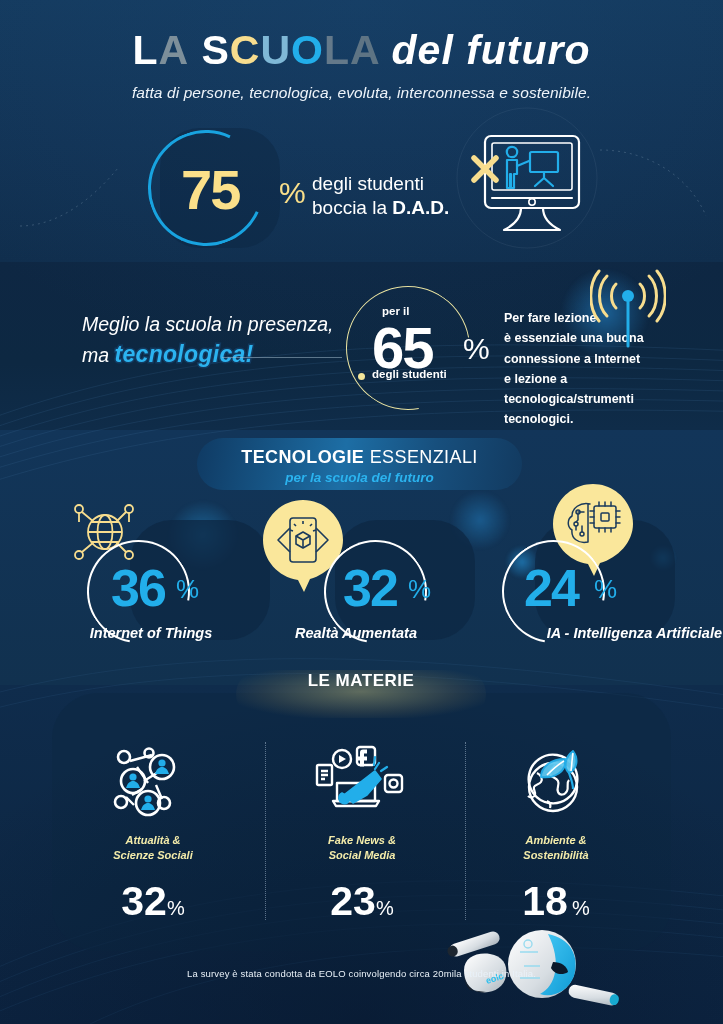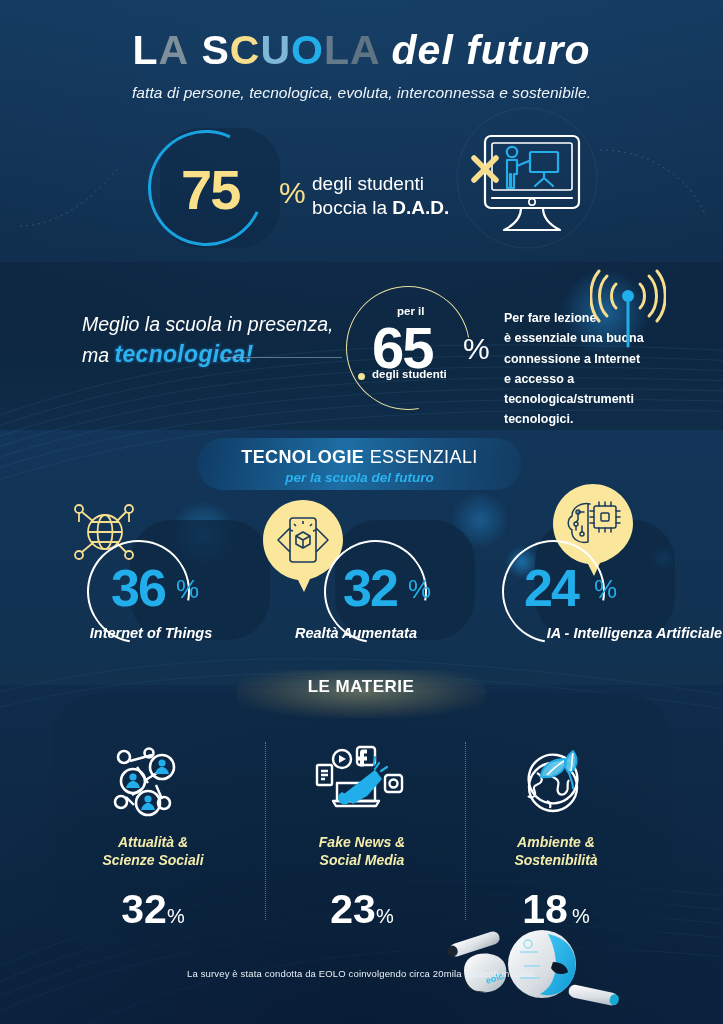--- a/index.html
+++ b/index.html
@@ -48,52 +48,52 @@
   .txt75 b { font-weight:bold; }
 
   
   #s65 { position:absolute; top:262px; left:0; width:723px; height:168px; }
   .meglio { position:absolute; left:82px; top:48px; font-size:19.5px; font-style:italic; color:#ffffff; line-height:1.45; }
   .tecno { display:inline-block; color:#2bb3ef; font-weight:bold; font-style:italic; font-size:23px;
            -webkit-text-stroke:3px #123a60; paint-order:stroke fill; letter-spacing:.3px; }
   .connector { position:absolute; left:222px; top:95px; width:120px; height:1px; background:#9fb6c9; opacity:.55;}
   .ring65 { position:absolute; left:346px; top:24px; width:124px; height:124px;
             border:1.5px solid #e8e2a0; border-radius:50%; border-right-color:transparent; transform:rotate(35deg); }
-  .perIl { position:absolute; left:382px; top:43px; font-size:11.5px; font-weight:bold; color:#ffffff;margin-left:15px; }
+  .perIl { position:absolute; left:382px; top:43px; font-size:11.5px; font-weight:bold; color:#ffffff; }
   .num65 { position:absolute; left:372px; top:52px; font-size:58px; font-weight:bold; color:#ffffff; letter-spacing:-2px; }
   .pct65 { position:absolute; left:463px; top:70px; font-size:30px; color:#ffffff; font-weight:300; }
   .dot65 { position:absolute; left:358px; top:111px; width:7px; height:7px; border-radius:50%; background:#f2e59a; }
   .deglistud { position:absolute; left:372px; top:106px; font-size:11.5px; font-weight:bold; color:#ffffff; }
   .rtxt { position:absolute; left:504px; top:46px; width:160px; font-size:12.5px; font-weight:bold; line-height:1.62; color:#fff; }
 
   
   .pill { position:absolute; border-radius:30px; text-align:center; }
   .pillA { left:197px; top:438px; width:325px; height:52px;
            background:linear-gradient(100deg,#0f3a63 0%,#1d6ea5 45%,#174f7d 72%,#123a60 100%); }
   .pillA .l1 { margin-top:9px; font-size:18px; letter-spacing:.4px; }
   .pillA .l1 b { font-weight:bold; }
   .pillA .l1 span { font-weight:300; }
   .pillA .l2 { margin-top:2px; font-size:13.5px; font-style:italic; font-weight:bold; color:#2bb3ef; }
 
   .pillB { left:236px; top:670px; width:250px; height:48px;
            background:radial-gradient(ellipse at 50% 45%, rgba(160,160,110,.55) 0%, rgba(90,95,80,.30) 55%, rgba(20,45,72,0) 78%); }
-  .pillB .l1 { margin-top:7px; font-size:17px; font-weight:bold; letter-spacing:.5px; }
+  .pillB .l1 { margin-top:1px; font-size:17px; font-weight:bold; letter-spacing:.5px; }
   .pillB .l2 { margin-top:1px; font-size:13.5px; font-style:italic; font-weight:bold; color:#f6edae; }
 
   
   .tstat { position:absolute; width:200px; text-align:center; }
   .tring { position:absolute; width:103px; height:103px; border:2.5px solid #ffffff; border-radius:50%;
            border-right-color:transparent; }
   .tnum { position:absolute; font-size:52px; font-weight:bold; color:#22aeea; letter-spacing:-2px; }
   .tpct { position:absolute; font-size:26px; color:#22aeea; font-weight:300; }
   .tlabel { position:absolute; font-size:14.5px; font-style:italic; font-weight:bold; color:#fff; white-space:nowrap; }
 
   
   .subj { position:absolute; width:200px; text-align:center; }
-  .subjlabel { font-size:14px; font-style:italic; font-weight:bold; color:#f4ecaa; line-height:1.32; }
+  .subjlabel { font-size:11px; font-style:italic; font-weight:bold; color:#f4ecaa; line-height:1.32; }
   .subjnum { margin-top:16px; font-size:41px; font-weight:bold; color:#fff; letter-spacing:-1px; }
   .subjnum span { font-size:20px; font-weight:300; letter-spacing:0; }
   .divider { position:absolute; width:1px; border-left:1.5px dotted rgba(190,210,230,.45); }
 
   
   .footer { position:absolute; left:0; top:968px; width:723px; text-align:center;
             font-size:9.5px; color:#e9f1f8; letter-spacing:.15px; }
 </style>
 </head>
 <body>
@@ -198,21 +198,21 @@
   <div class="perIl">per il</div>
   <div class="num65">65</div>
   <div class="pct65">%</div>
   <div class="dot65"></div>
   <div class="deglistud">degli studenti</div>
 
   <div class="rtxt">
     <div>Per fare lezione</div>
     <div>è essenziale una buona</div>
     <div>connessione a Internet</div>
-    <div>e accesso a</div>
+    <div>e lezione a</div>
     <div>tecnologica/strumenti</div>
     <div>tecnologici.</div>
   </div>
 
   <svg style="position:absolute;left:590px;top:-2px;" width="76" height="90" viewBox="0 0 76 90">
     <g fill="none" stroke="#22aeea" stroke-width="3" stroke-linecap="round">
       <path d="M38 42 V86"></path>
     </g>
     <circle cx="38" cy="36" r="6" fill="#22aeea"></circle>
     <g fill="none" stroke="#f7dd8e" stroke-width="3" stroke-linecap="round">

